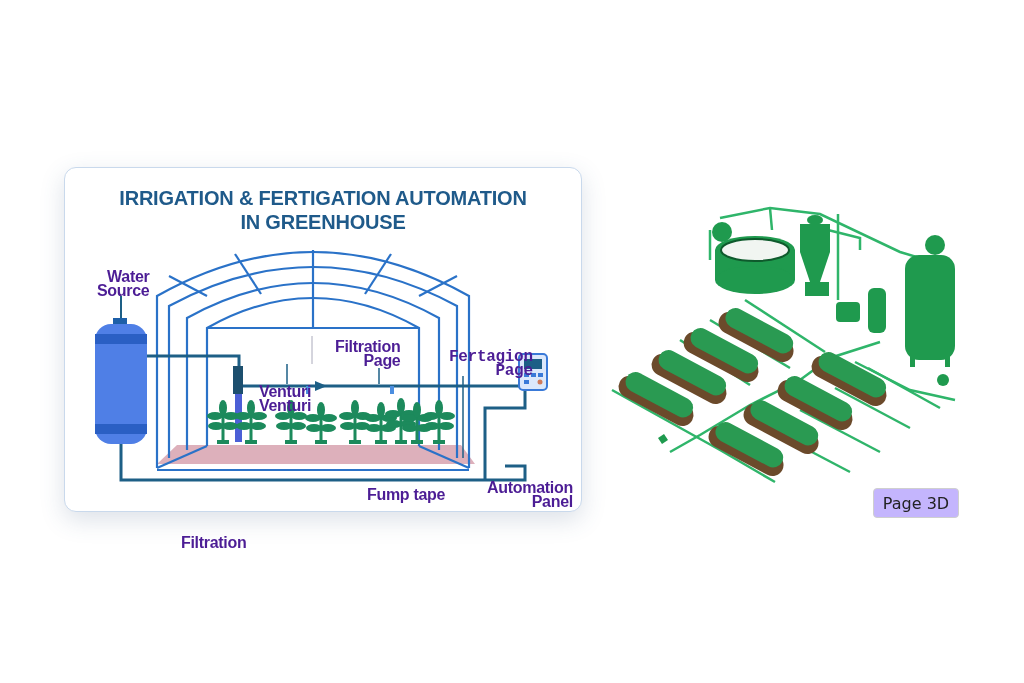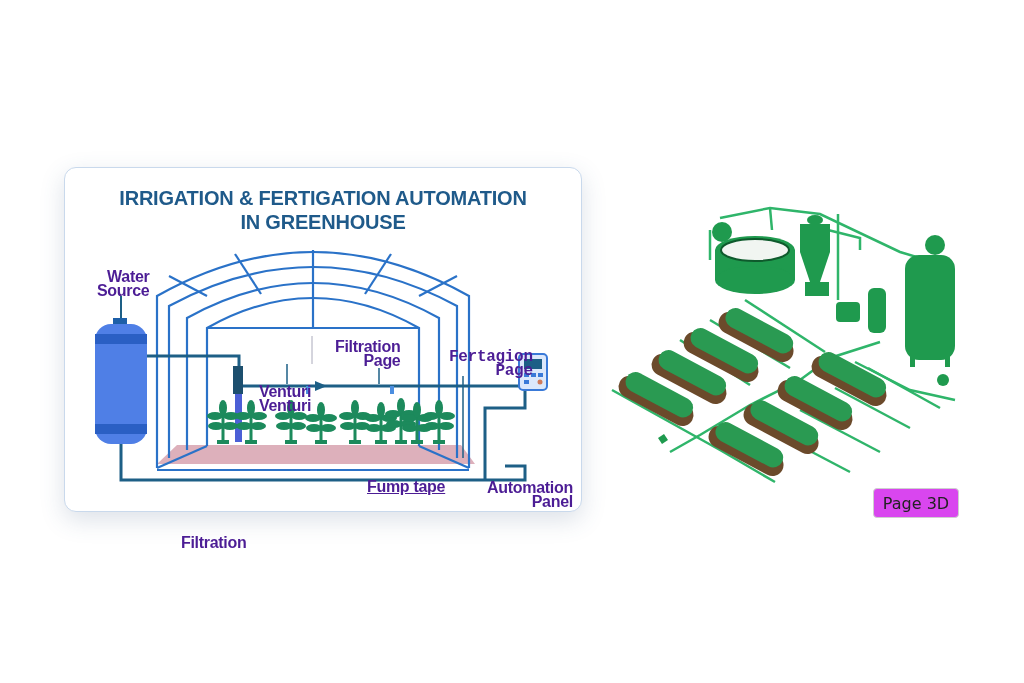--- a/index.html
+++ b/index.html
@@ -2,21 +2,21 @@
 <html><head>
 <meta charset="utf-8">
 <style>
   html, body { margin:0; padding:0; }
   body { width:1024px; height:683px; background:#ffffff; position:relative; overflow:hidden; font-family:"Liberation Sans", sans-serif; }
   .card { position:absolute; left:64px; top:167px; width:516px; height:343px; background:#ffffff; border:1px solid #c9d9ec; border-radius:12px; box-shadow:0 8px 24px rgba(60,90,130,0.18); }
   .title { position:absolute; left:0; top:18px; width:100%; text-align:center; color:#1f5a8a; font-weight:bold; font-size:20px; line-height:24px; letter-spacing:-0.2px; }
   .title .l2 { display:block; }
   .lbl { position:absolute; color:#4c1d95; font-weight:bold; font-size:16px; line-height:14px; text-align:right; letter-spacing:-0.3px; }
   .diagram-svg { position:absolute; left:0; top:0; }
-  .badge { position:absolute; left:873px; top:488px; width:86px; height:30px; border:1px solid #cfcfcf; border-radius:4px; background:#d946ef; font-family:"DejaVu Sans", sans-serif; font-size:16px; color:#222; display:flex; align-items:center; justify-content:center; box-sizing:border-box; }
+  .badge { position:absolute; left:873px; top:488px; width:86px; height:30px; border:1px solid #cfcfcf; border-radius:4px; background:#c4b5fd; font-family:"DejaVu Sans", sans-serif; font-size:16px; color:#222; display:flex; align-items:center; justify-content:center; box-sizing:border-box; }
   .iso { position:absolute; left:600px; top:190px; }
 </style>
 </head>
 <body>
 
 <div class="card">
   <div class="title">
     <span>IRRIGATION &amp; FERTIGATION AUTOMATION</span>
     <span class="l2">IN GREENHOUSE</span>
   </div>
@@ -178,21 +178,21 @@
   </div>
   <div class="lbl" style="left:384px;top:182px;font-family:Liberation Mono, monospace;">
     <div>Fertagion</div>
     <div>Page</div>
   </div>
   <div class="lbl" style="left:422px;top:269px;margin-top:44px;">
     <div>Automation</div>
     <div>Panel</div>
   </div>
   <div class="lbl" style="left:116px;top:320px;margin-top:48px;">Filtration</div>
-  <div class="lbl" style="left:302px;top:312px;text-decoration:underline;">Fump tape</div>
+  <div class="lbl" style="left:302px;top:320px;">Fump tape</div>
 </div>
 
 <svg class="iso" width="380" height="300" viewBox="0 0 380 300">
   <g fill="none" stroke="#2fb56a" stroke-width="2.5">
     <path d="M120,28 L170,18 L220,24 L300,62 L320,68"></path>
     <path d="M170,18 L172,40"></path>
     <path d="M238,24 L238,110"></path>
     <path d="M228,40 L260,48 L260,60"></path>
     <path d="M110,40 L110,70"></path>
     <path d="M280,152 L230,168 L200,190 L150,215 L100,245 L70,262"></path>

